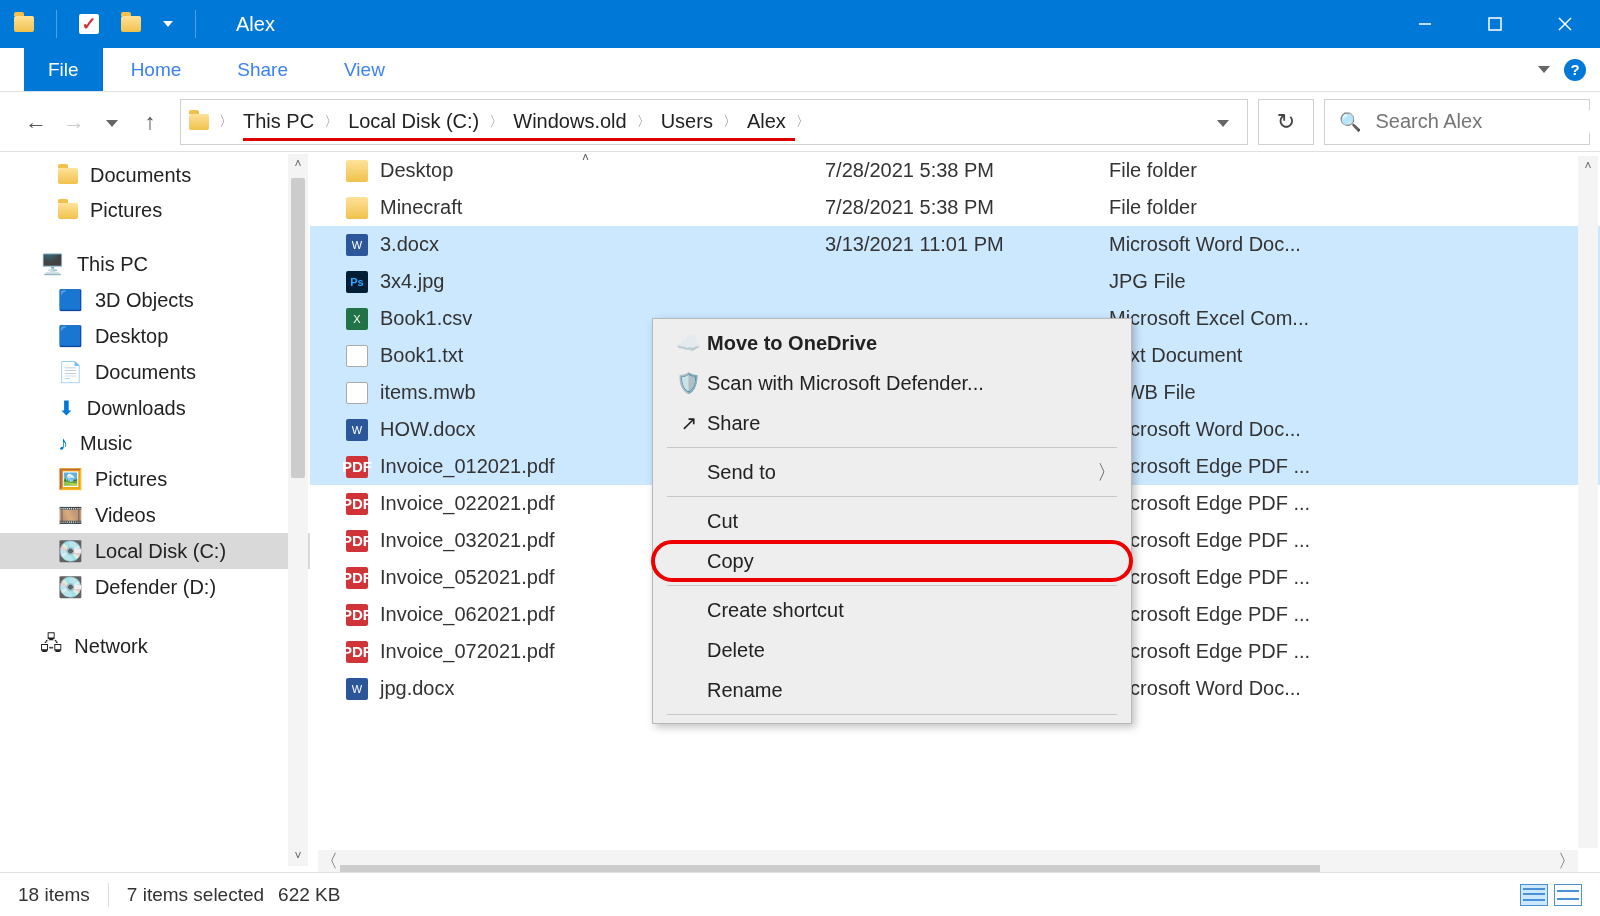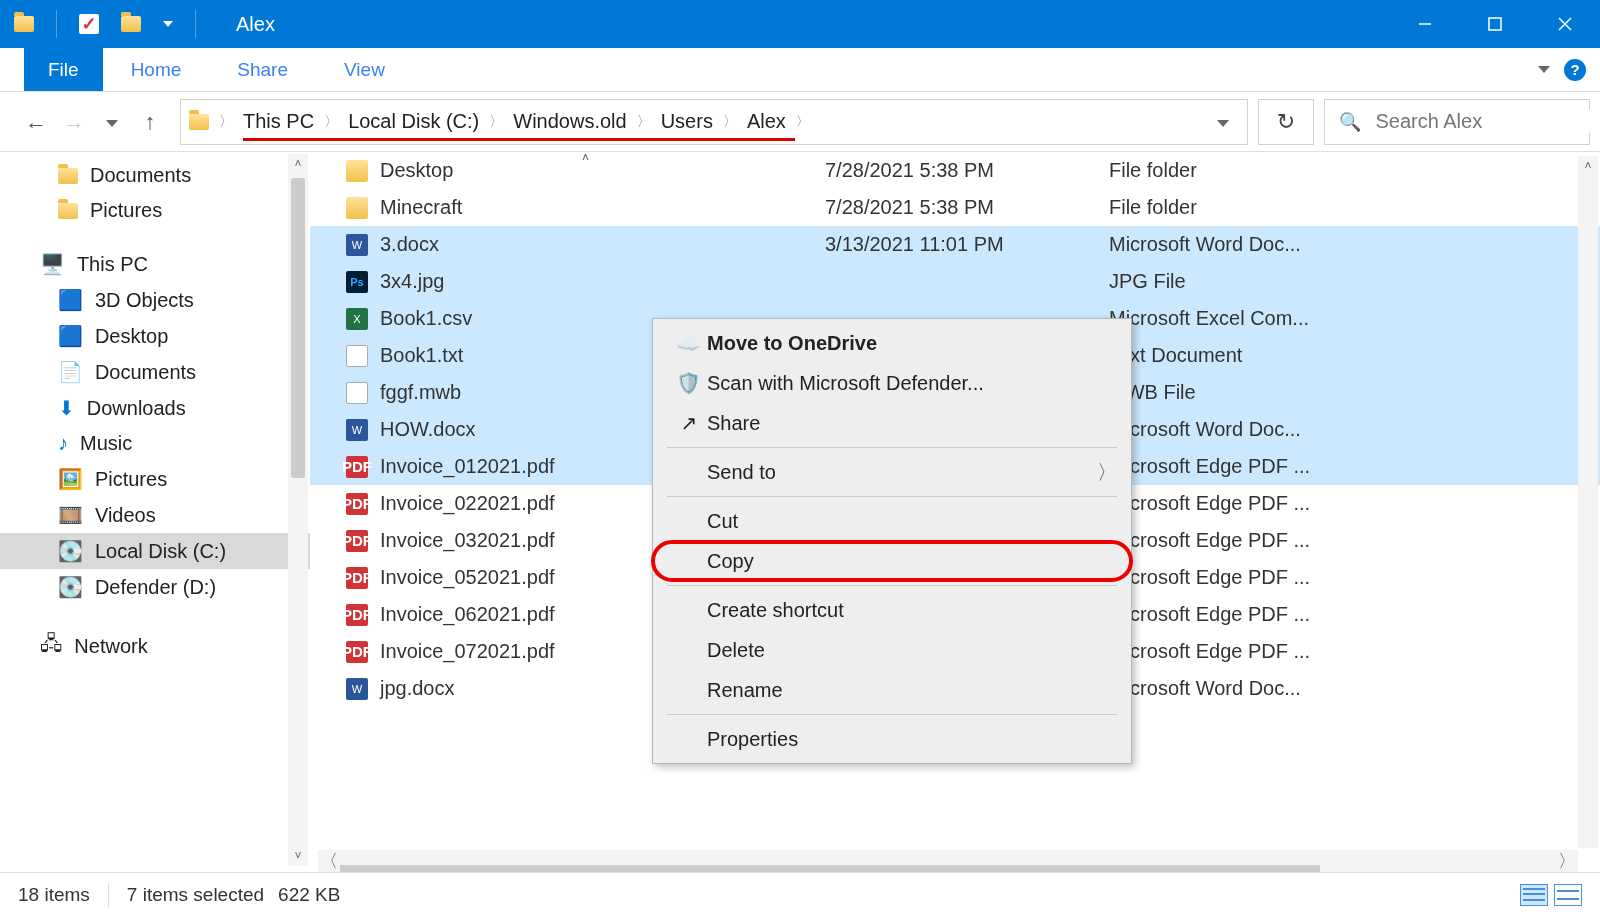--- a/index.html
+++ b/index.html
@@ -271,21 +271,21 @@
           <div class="c1">
             <span class="fic txt"></span>
             <span>Book1.txt</span>
           </div>
           <div class="c2"></div>
           <div class="c3">Text Document</div>
         </div>
         <div class="row sel">
           <div class="c1">
             <span class="fic txt"></span>
-            <span>fggf.mwb</span>
+            <span>items.mwb</span>
           </div>
           <div class="c2"></div>
           <div class="c3">MWB File</div>
         </div>
         <div class="row sel">
           <div class="c1">
             <span class="fic word">W</span>
             <span>HOW.docx</span>
           </div>
           <div class="c2"></div>
@@ -397,24 +397,20 @@
     </div>
     <div class="ctx-item">
       <span class="cicon"></span>
       <span class="clabel">Delete</span>
     </div>
     <div class="ctx-item">
       <span class="cicon"></span>
       <span class="clabel">Rename</span>
     </div>
     <div class="ctx-div"></div>
-    <div class="ctx-item">
-      <span class="cicon"></span>
-      <span class="clabel">Properties</span>
-    </div>
   </div>
 
 <div class="statusbar">
   <span>18 items</span>
   <span class="ssep"></span>
   <span>7 items selected</span>
   <span style="width:14px"></span>
   <span>622 KB</span>
   <div class="viewbtns">
     <div class="vbtn active">

